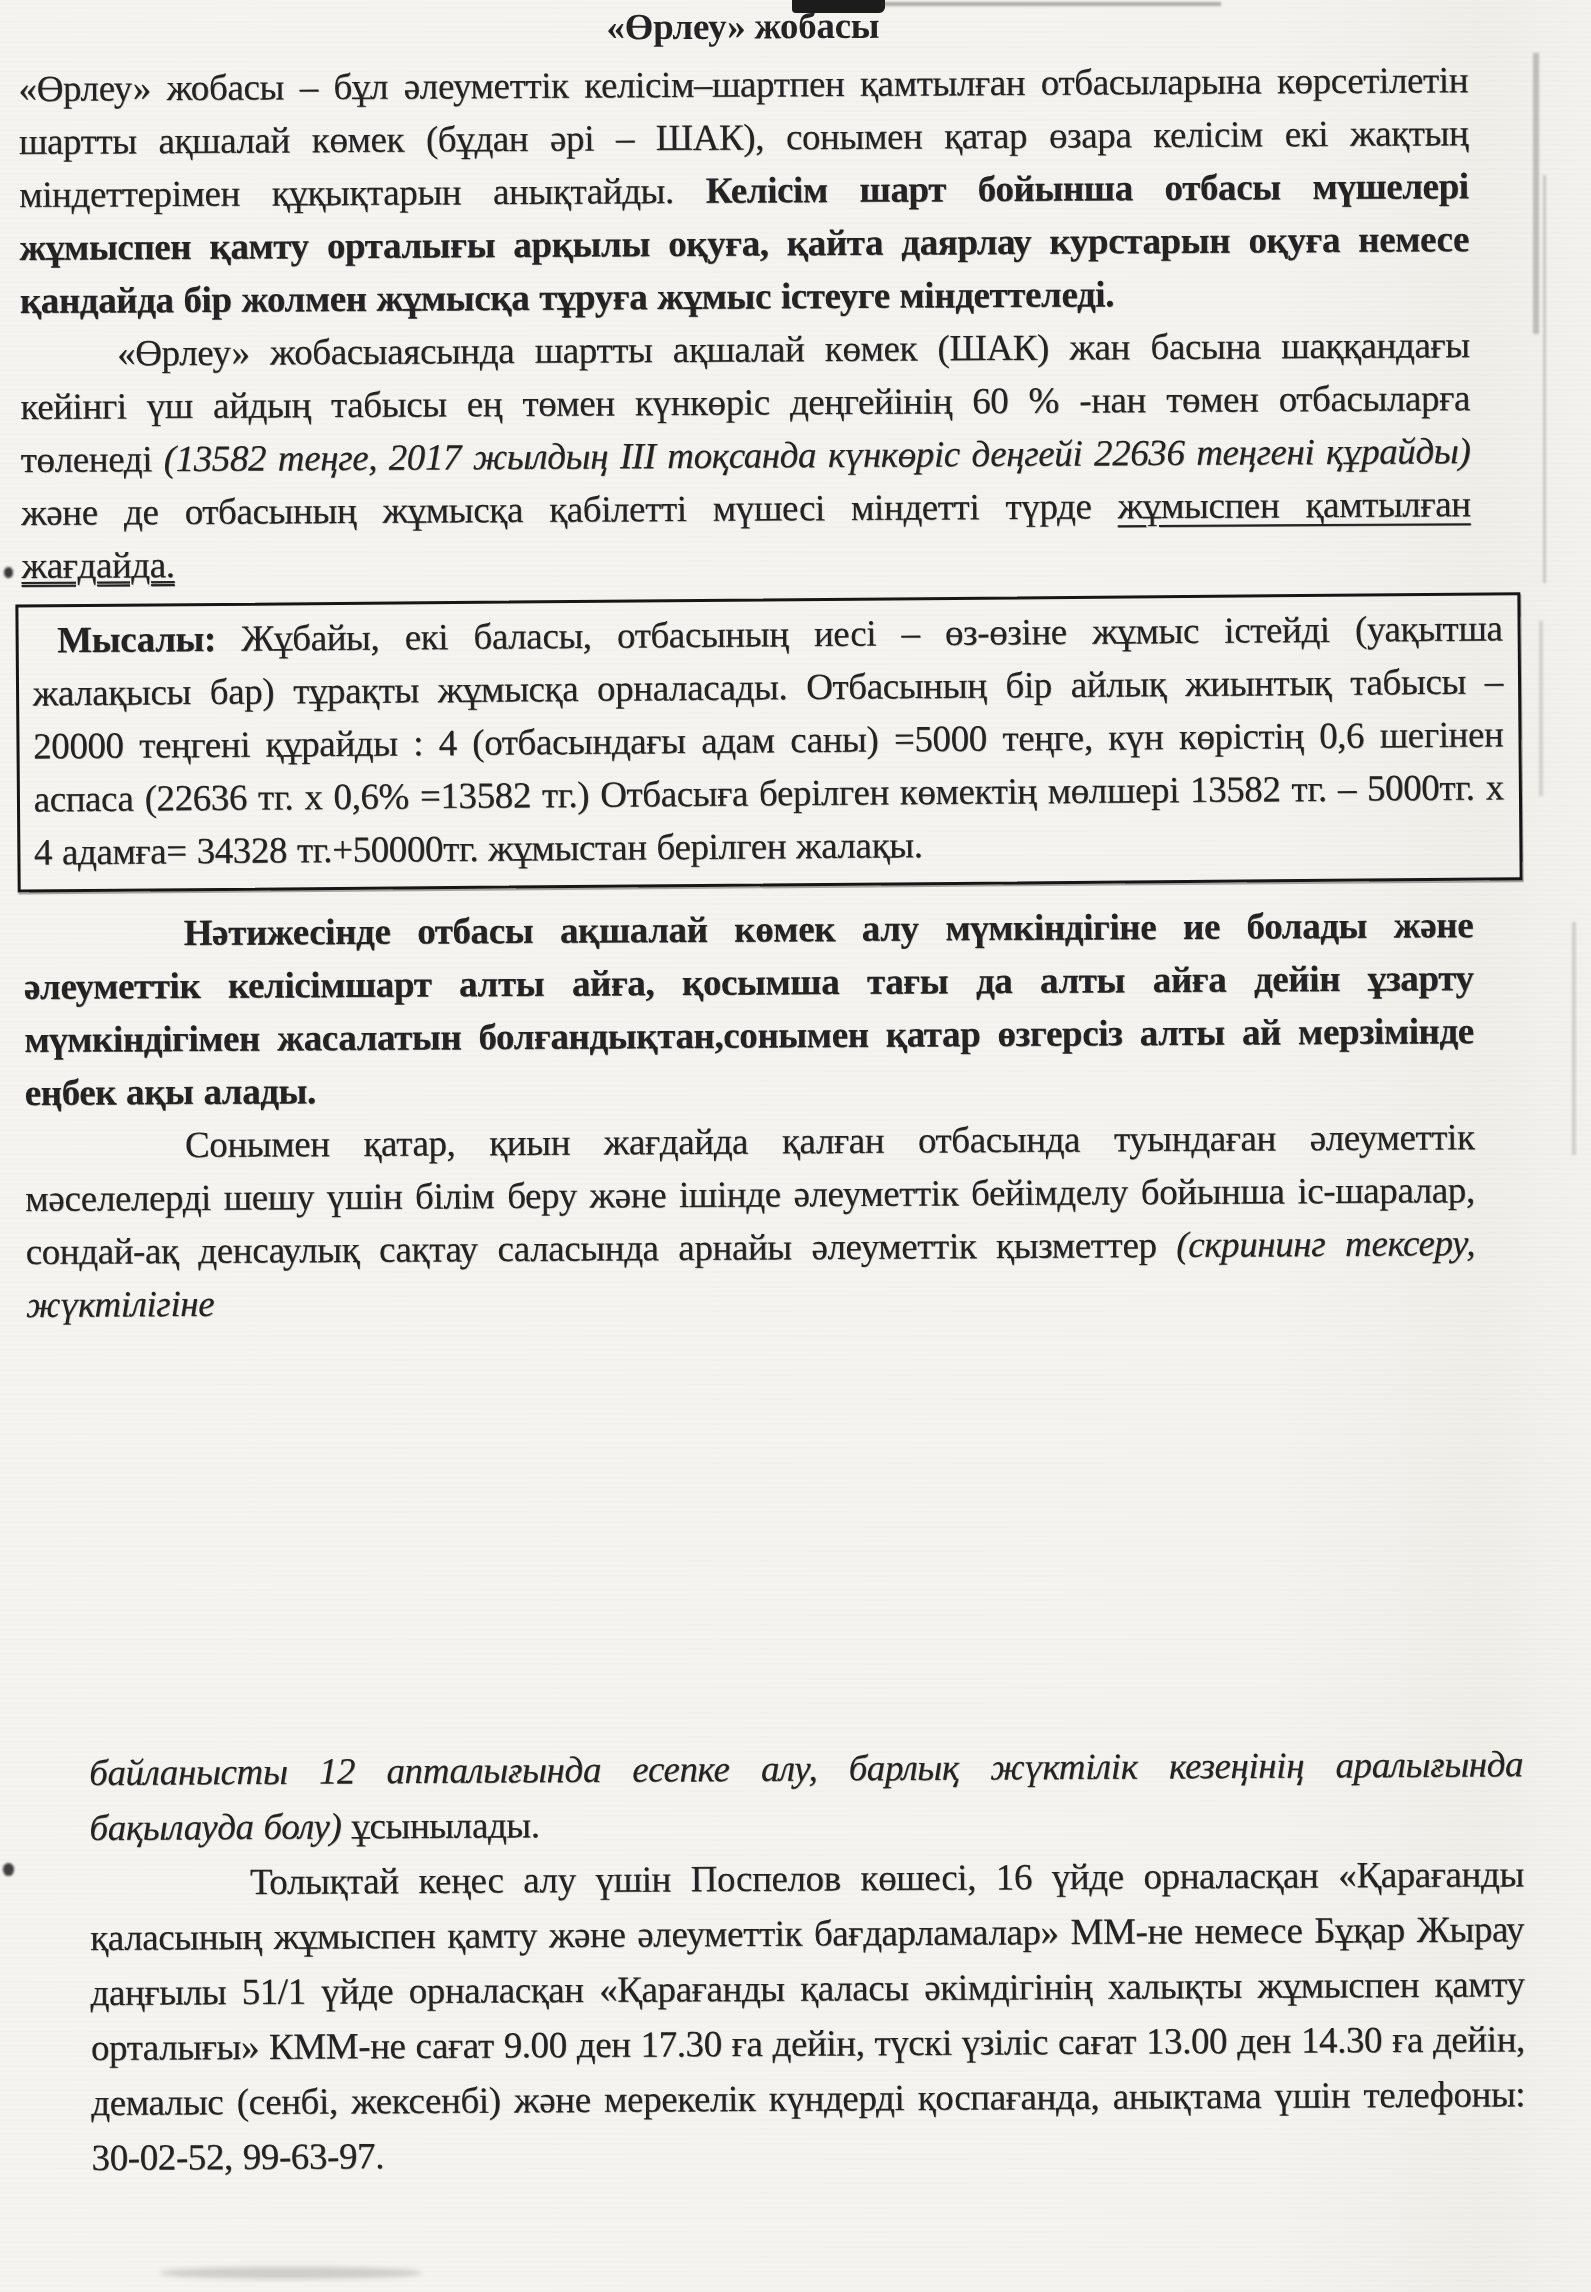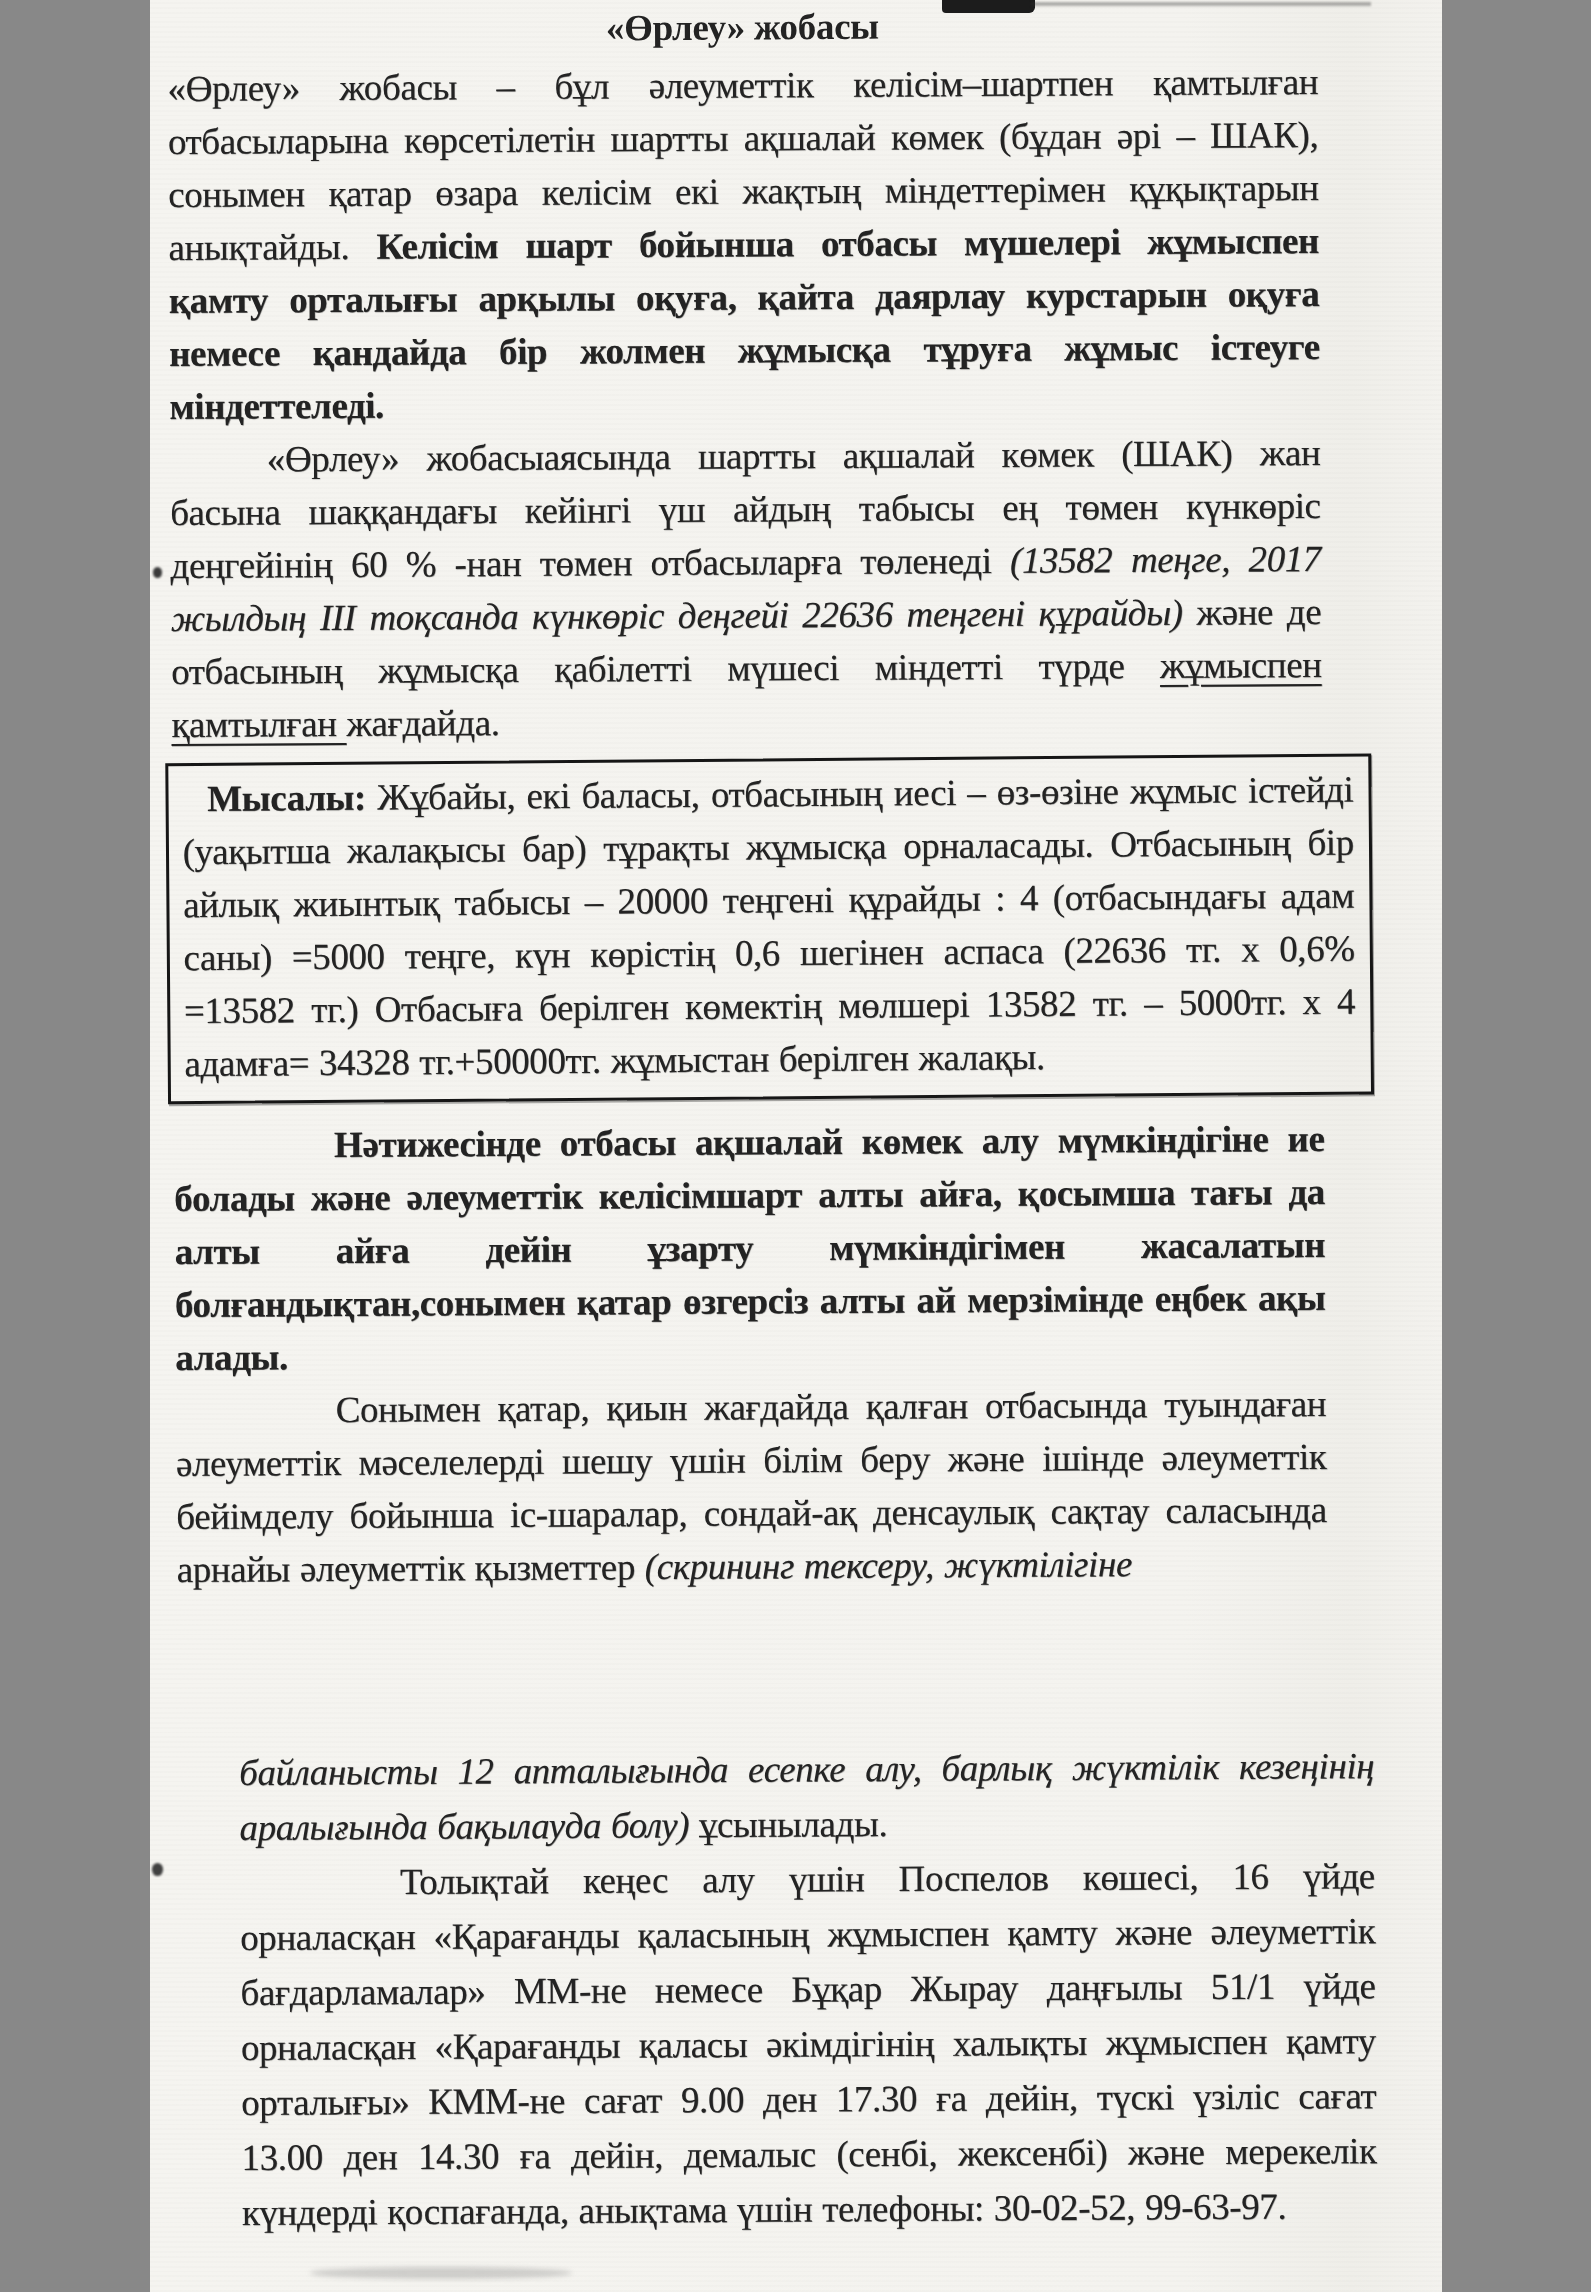--- a/index.html
+++ b/index.html
@@ -1,18 +1,18 @@
 <!DOCTYPE html>
 <html><head>
 <meta charset="utf-8">
 <style>
   html, body { margin: 0; padding: 0; background: #888; }
   .paper {
     position: relative;
-    width: 1292px;
+    width: 1591px;
     height: 2292px;
     margin: 0 auto;
     background:
       repeating-linear-gradient(0deg, rgba(0,0,0,0.012) 0 1.9px, rgba(0,0,0,0) 1.9px 4.9px),
       linear-gradient(90deg, #f5f4f0 0%, #f4f3ef 80%, #efeee9 93%, #f3f2ee 100%);
     overflow: hidden;
     font-family: "Liberation Serif", "DejaVu Serif", serif;
     color: #232323;
   }
   .sec {
@@ -43,20 +43,21 @@
   .indent1 { text-indent: 97px; }
   .indent2 { text-indent: 160px; }
   .bold   { font-weight: 700; }
   .italic { font-style: italic; }
   .ul1 {
     text-decoration: underline;
     text-decoration-thickness: 2.4px;
     text-underline-offset: 6.8px;
   }
   .ul2 {
+    text-decoration: underline;
     text-decoration-style: double;
     text-decoration-thickness: 1.6px;
     text-underline-offset: 3.9px;
     margin-top: 44px;
   }
   .example-box {
     margin: 11.6px -50px 15.5px -5.8px;
     border: 3.9px solid #161616;
     padding: 5.8px 15.5px 11.6px 13.6px;
     box-shadow: 1px 1.9px 0 rgba(20,20,20,0.35);

